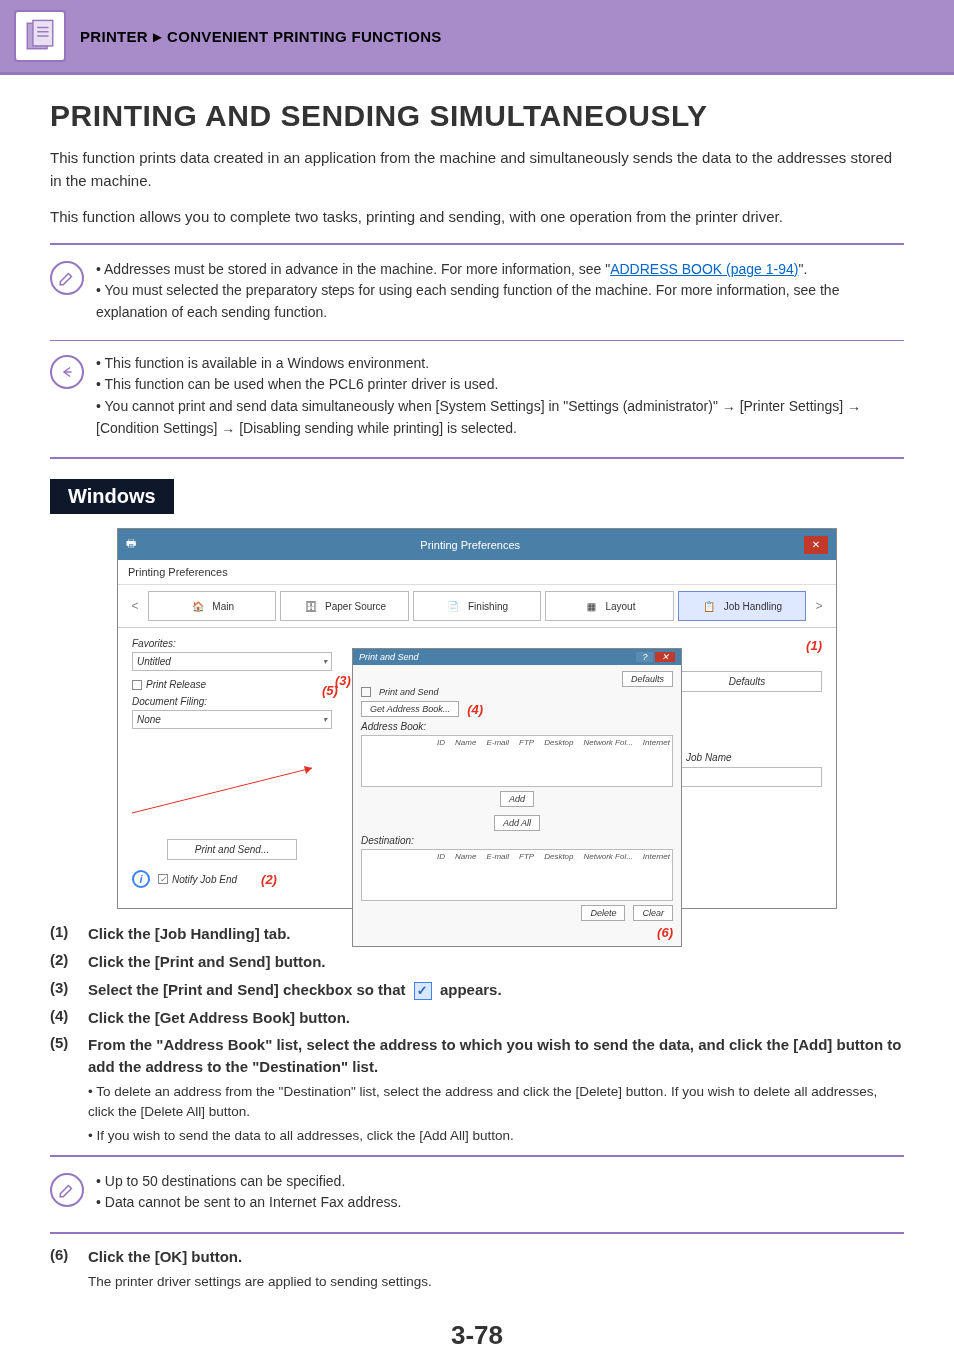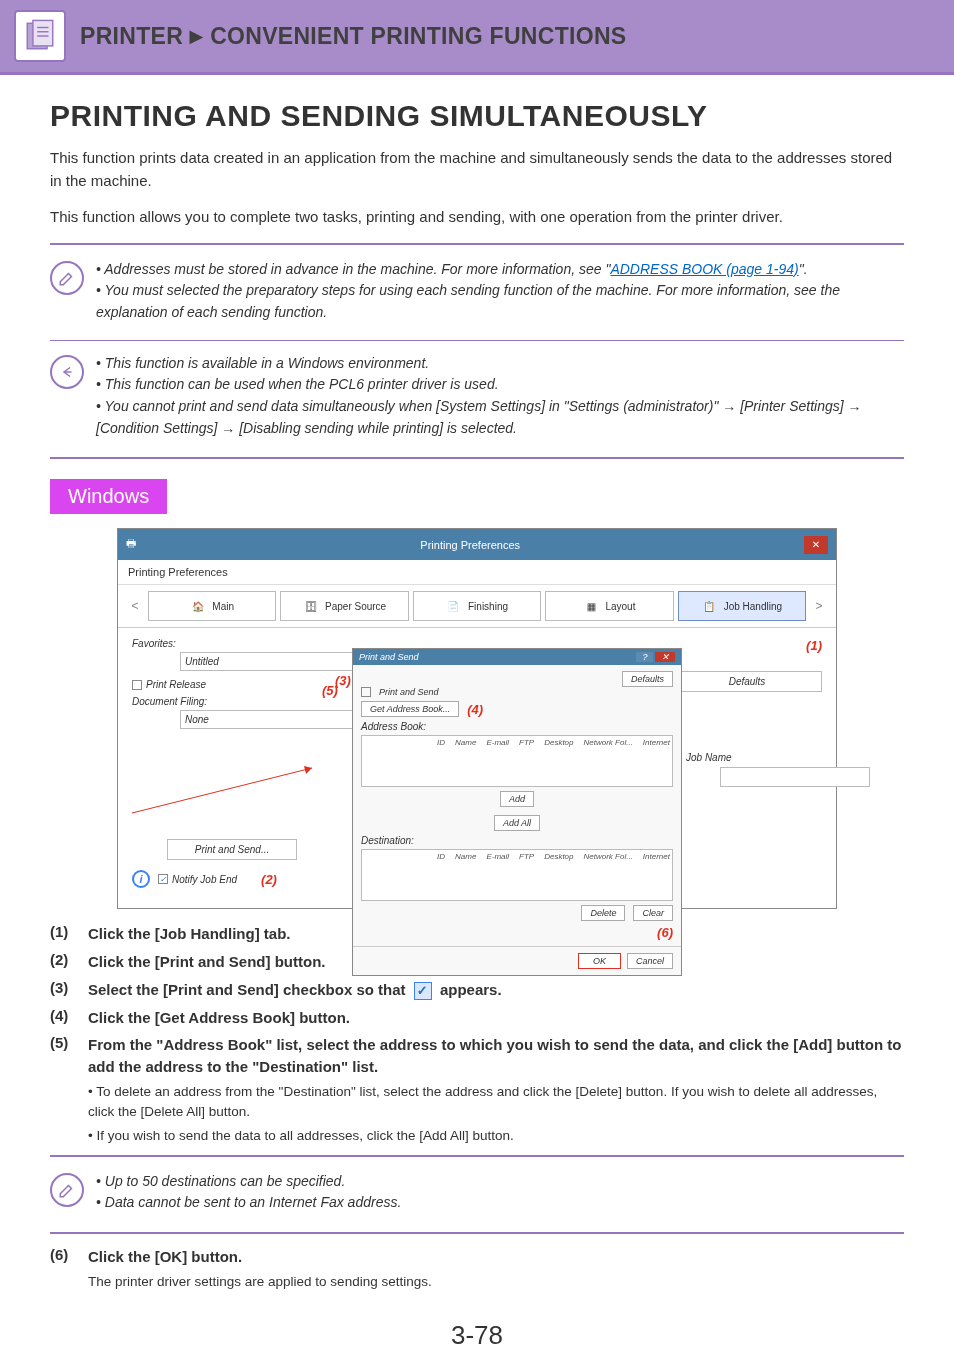--- a/index.html
+++ b/index.html
@@ -18,23 +18,23 @@
       border-bottom: 3px solid #9575c0;
     }
     .header-bar .icon-box {
       width: 52px; height: 52px;
       background: #fff;
       border: 2px solid #9575c0;
       border-radius: 4px;
       display: flex; align-items: center; justify-content: center;
     }
     .breadcrumb {
-      font-size: 23px;
+      font-size: 15px;
       font-weight: bold;
-      color: #404040;
+      color: #000000;
       letter-spacing: 0.3px;
     }
     .breadcrumb .arrow { margin: 0 2px; }
     .content { padding: 24px 50px 20px; }
     h1 {
       font-size: 30px;
       font-weight: bold;
       margin-bottom: 14px;
       letter-spacing: 0.5px;
     }
@@ -44,29 +44,29 @@
     .note-block { display: flex; gap: 12px; padding: 6px 0 10px; align-items: flex-start; }
     .note-icon {
       width: 34px; height: 34px;
       border: 2px solid #9575c0;
       border-radius: 50%;
       display: flex; align-items: center; justify-content: center;
       flex-shrink: 0;
       color: #9575c0;
       margin-top: 2px;
     }
-    .note-block ul { list-style: none; font-size: 14px; line-height: 1.55; font-style: italic; }
+    .note-block ul { list-style: none; font-size: 14px; line-height: 1.55; }
     .note-block li::before { content: "• "; }
     a.inline-link { color: #0066cc; text-decoration: underline; }
     .section-chip {
       display: inline-block;
-      background: #d946ef;
+      background: #0f172a;
       color: #fff;
       font-size: 20px;
-      font-weight: normal;
+      font-weight: bold;
       padding: 6px 18px;
       margin: 12px 0 14px;
     }
     .screenshot-wrap { display:flex; justify-content:center; margin-bottom: 14px; }
     .printing-window {
       width: 720px;
       border: 1px solid #888;
       font-size: 11px;
       background: #fff;
       position: relative;
@@ -85,21 +85,21 @@
       border:1px solid #bbb; padding: 6px 10px; display:flex; align-items:center;
       gap:6px; background:#fff; font-size: 10px; flex:1; justify-content:center;
     }
     .pw-tabs .tabbtn.active { background:#dee8ff; border-color:#6e8ccc;}
     .pw-tabs .chev { width:18px; text-align:center; color:#888; font-size:12px; }
     .pw-body { display:flex; padding: 10px 14px 14px; gap: 20px; position:relative; min-height:280px;font-style:italic;}
     .pw-left { width:200px; }
     .pw-mid { flex:1; position:relative;}
     .pw-right { width:150px; }
     .fld-label { font-size:10px; margin-bottom:3px; }
-    .fld-input { border:1px solid #bbb; width:100%; padding:3px 4px; font-size:10px; background:#fff; display:flex; justify-content:space-between; align-items:center;margin-left:48px;}
+    .fld-input { border:1px solid #bbb; width:100%; padding:3px 4px; font-size:10px; background:#fff; display:flex; justify-content:space-between; align-items:center;}
     .fld-input .caret { font-size:8px; color:#666;}
     .checkbox-row { display:flex; align-items:center; gap:4px; font-size:10px; margin-top:8px;}
     .mini-check { width:10px; height:10px; border:1px solid #888; display:inline-flex; align-items:center; justify-content:center; font-size:8px; color:#2a6bc7; }
     .btn-flat { border:1px solid #bbb; padding:4px 10px; font-size:10px; background:#fff; display:inline-block; }
     .pw-right .btn-flat { width:100%; text-align:center; margin-top: 18px; }
     .callout-num { color:#e03020; font-weight:bold; font-size:13px; }
     .dialog2 {
       position:absolute; border:1px solid #888; background:#f8f8f8;
       width: 330px; left: 0; top: 10px; font-size:9px;
     }
@@ -112,21 +112,21 @@
     .d2-bottom { display:flex; justify-content:flex-end; gap:6px; padding:6px 8px; border-top:1px solid #ccc;}
     .ps-btn-row { margin-top: 110px; }
     .info-i { width:18px; height:18px; border-radius:50%; border:2px solid #3b82f6; color:#3b82f6; display:inline-flex; align-items:center; justify-content:center; font-size:11px; font-weight:bold; margin-right:4px;}
     .steps { margin-top: 12px; }
     .steps li { display:flex; gap:8px; font-size:15px; margin-bottom:6px; align-items:flex-start; }
     .steps li .num { font-weight:bold; min-width:30px; }
     .steps li .txt { flex:1; font-weight:bold; line-height:1.45; }
     .steps li .sub { font-size:13.5px; font-weight:normal; line-height:1.5; margin-top:4px;}
     .check-icon { display:inline-block; width:18px; height:18px; background:#d9e8ff; border:1px solid #3b82f6; vertical-align:middle; position:relative; margin:0 4px;}
     .check-icon::after{ content:"✓"; color:#2a6bc7; font-size:13px; position:absolute; left:2px; top:-1px; font-weight:bold;}
-    .page-num { text-align:center; font-size:26px; font-weight:normal; margin-top: 28px; }
+    .page-num { text-align:center; font-size:26px; font-weight:bold; margin-top: 28px; }
     .tab-icon { width:16px; height:16px; display:inline-flex; align-items:center; justify-content:center; }
     .arrow-svg { width:250px; position:absolute; left: -220px; top: 120px; pointer-events:none; }
   </style>
 </head>
 <body>
 
 <div class="header-bar">
   <div class="icon-box">
     <svg width="34" height="34" viewBox="0 0 24 24">
       <rect x="3" y="3" width="14" height="18" fill="#b7a3d4" stroke="#9575c0"></rect>
@@ -292,24 +292,20 @@
                   <span>Network Fol...</span>
                   <span>Internet</span>
                 </div>
               </div>
               <div class="d2-row" style="justify-content:flex-end; margin-top:4px; position:relative;">
                 <span class="d2-btn">Delete</span>
                 <span class="d2-btn">Clear</span>
               </div>
               <div style="text-align:right;"><span class="callout-num">(6)</span></div>
             </div>
-            <div class="d2-bottom">
-              <span class="d2-btn" style="border:1px solid #e03020; padding:2px 14px;">OK</span>
-              <span class="d2-btn">Cancel</span>
-            </div>
           </div>
         </div>
 
         <div class="pw-right">
           <div style="text-align:right;"><span class="callout-num">(1)</span></div>
           <div class="btn-flat">Defaults</div>
           <div class="checkbox-row" style="margin-top:60px;">
               <span class="mini-check"></span>
               <span>Job Name</span>
             </div>

